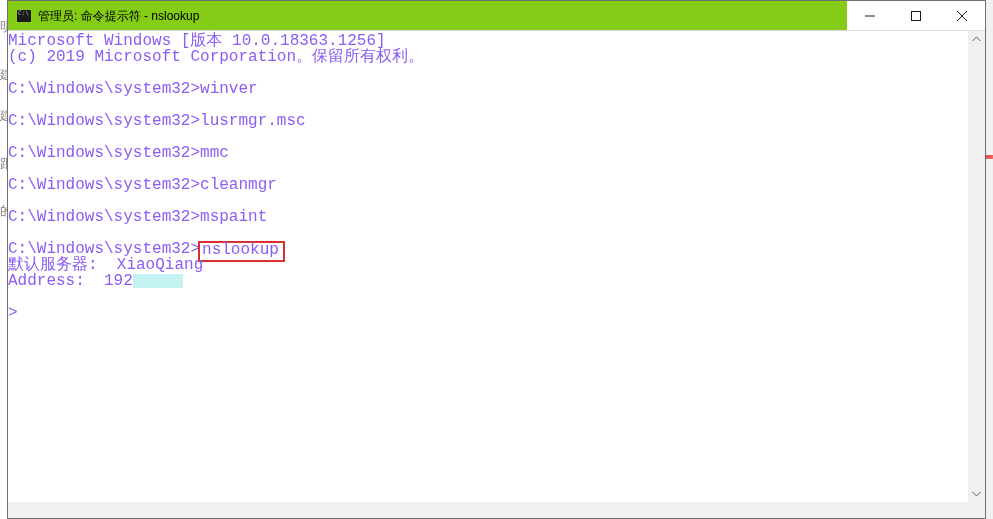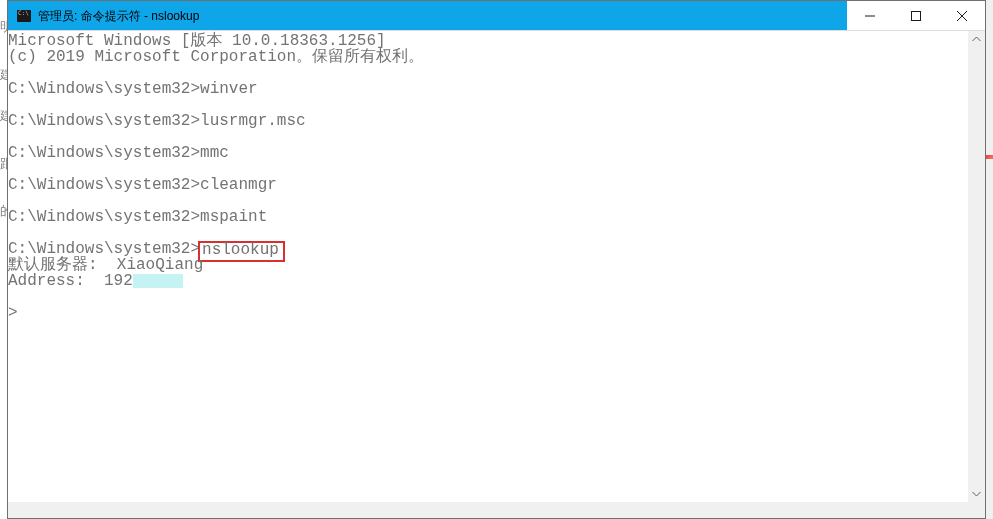--- a/index.html
+++ b/index.html
@@ -41,21 +41,21 @@
       top: 0;
       width: 979px;
       height: 519px;
       background: #ffffff;
       border: 1px solid #6f6f6f;
       display: flex;
       flex-direction: column;
     }
     .titlebar {
       height: 30px;
-      background: #0ea5e9;
+      background: #84cc16;
       display: flex;
       align-items: flex-start;
       border-bottom: 1px solid #dcdcdc;
     }
     .titlebar-icon {
       width: 16px;
       height: 16px;
       margin: 7px 6px 0 8px;
       display: flex;
       align-items: center;
@@ -108,21 +108,21 @@
     .terminal-content {
       position: absolute;
       left: 0;
       top: 0;
       right: 17px;
       bottom: 16px;
       background: #ffffff;
       font-family: "NSimSun", "SimSun", "Consolas", "Courier New", monospace;
       font-size: 16px;
       line-height: 16px;
-      color: #737373;
+      color: #8b5cf6;
       white-space: pre;
       padding: 2px 0 0 0;
       letter-spacing: 0;
     }
     .term-line { display: block; height: 16px; }
     .term-blank { display: block; height: 16px; }
     .highlight-box {
       border: 2px solid #d92f2f;
       display: inline-block;
       padding: 0 4px 17px 2px;

